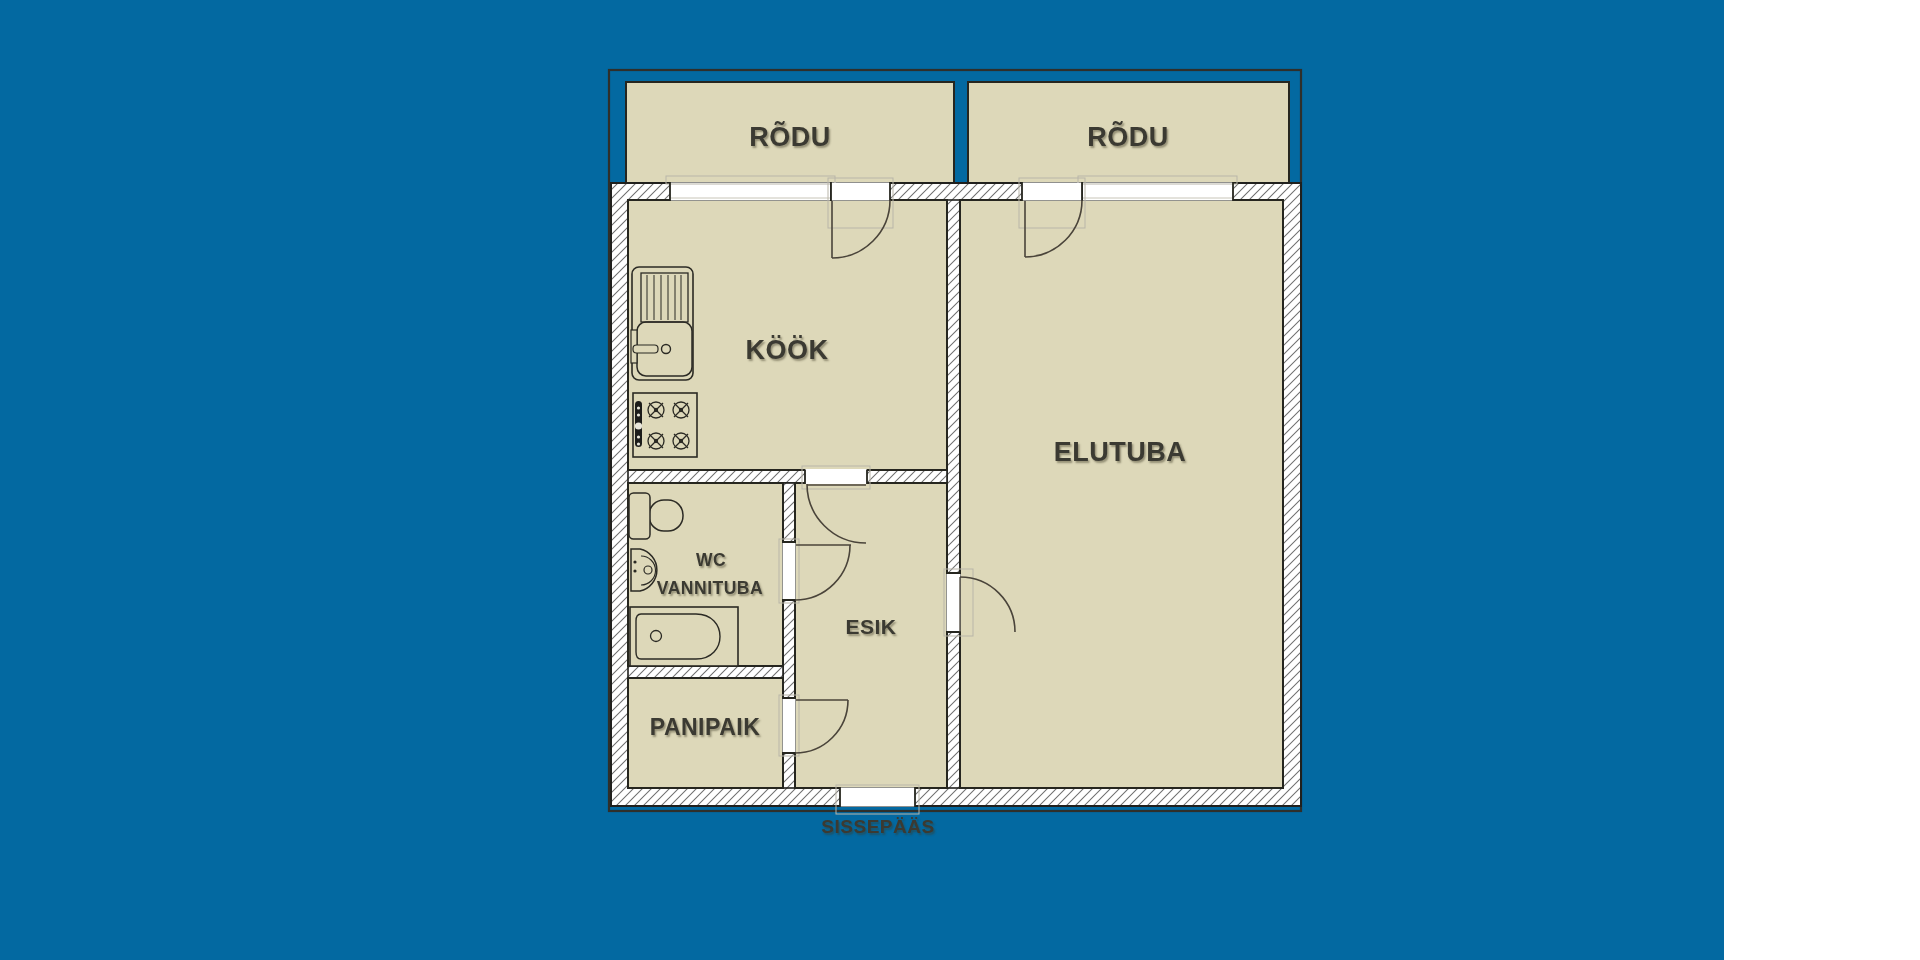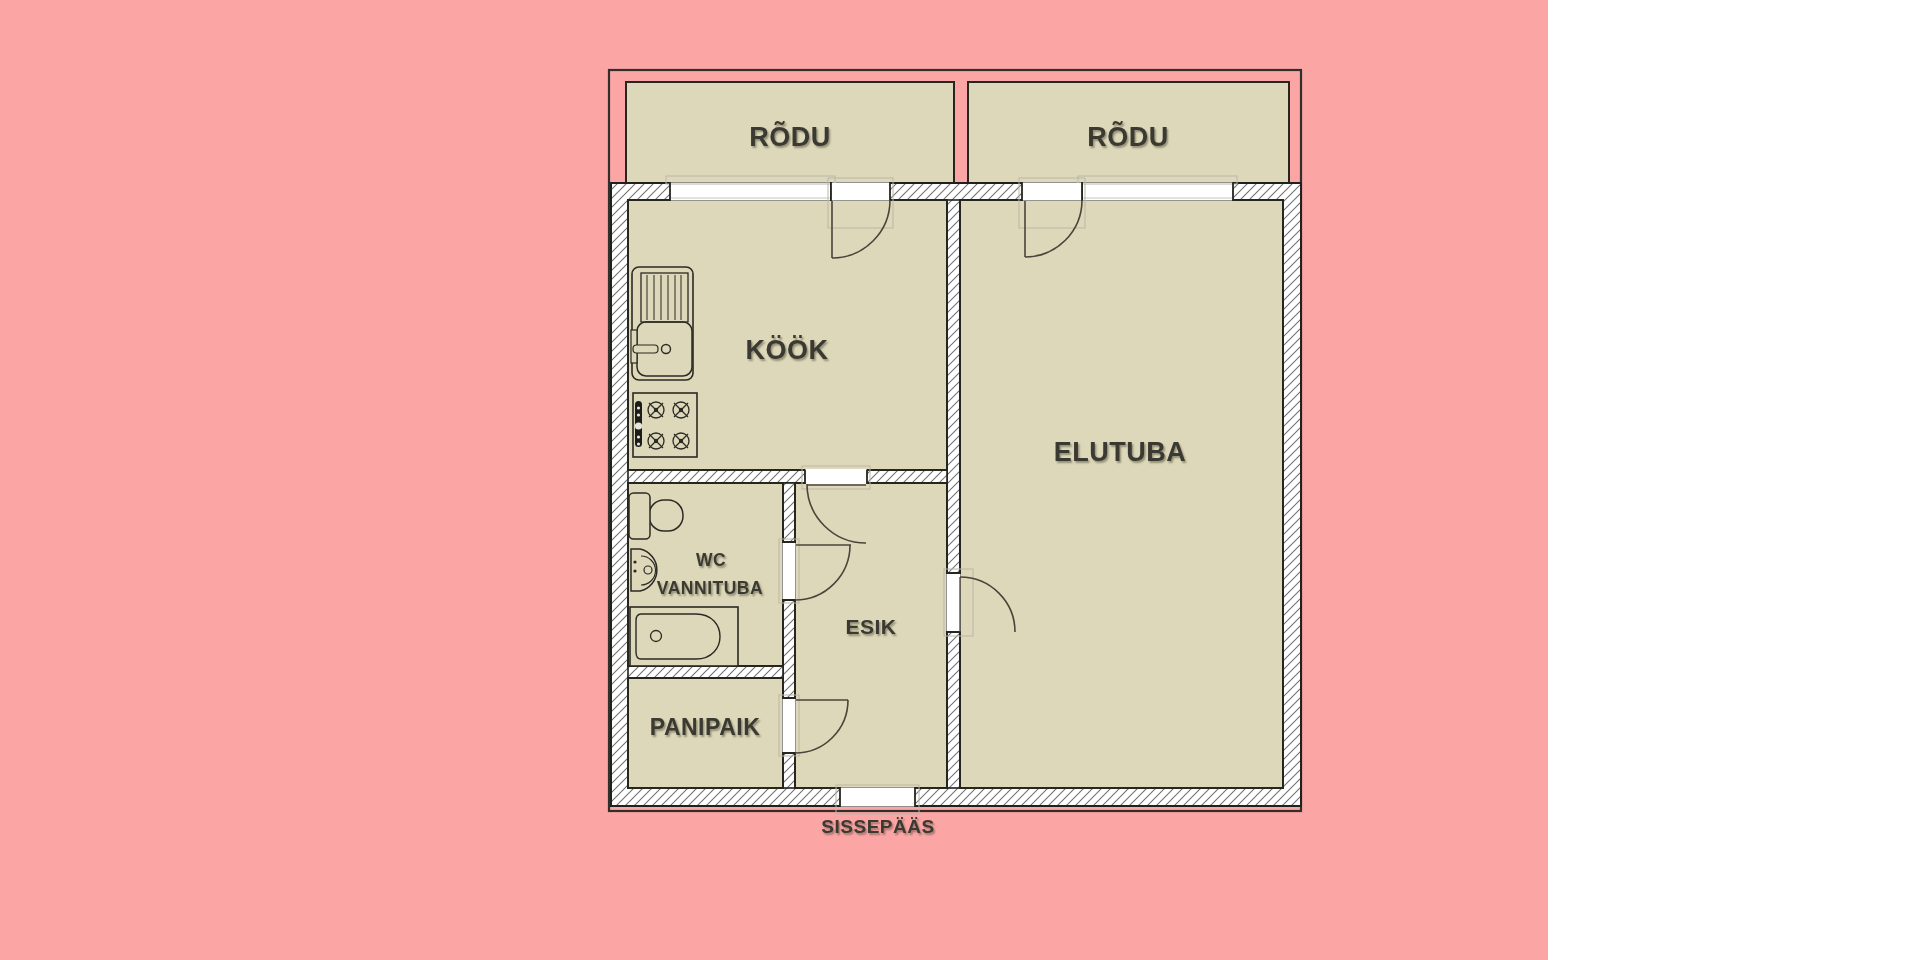--- a/index.html
+++ b/index.html
@@ -1,17 +1,17 @@
 <!DOCTYPE html>
 <html><head>
 <meta charset="utf-8">
 <style>
   html,body{margin:0;padding:0;background:#ffffff;}
   body{width:1920px;height:960px;overflow:hidden;font-family:"Liberation Sans",sans-serif;}
-  .scene{position:relative;width:1548px;height:960px;background:#fca5a5;}
+  .scene{position:relative;width:1724px;height:960px;background:#0369a1;}
   svg{display:block;}
   .room-label{font-family:"Liberation Sans",sans-serif;font-weight:bold;fill:#3b3a32;
               letter-spacing:0.5px;text-anchor:middle;
               text-shadow:1.5px 2px 2px rgba(60,55,35,0.45);}
   .fs27{font-size:27px;} .fs23{font-size:23px;} .fs21{font-size:21px;}
   .fs19{font-size:19px;} .fs17{font-size:17.5px;}
 </style>
 </head>
 <body>
 

